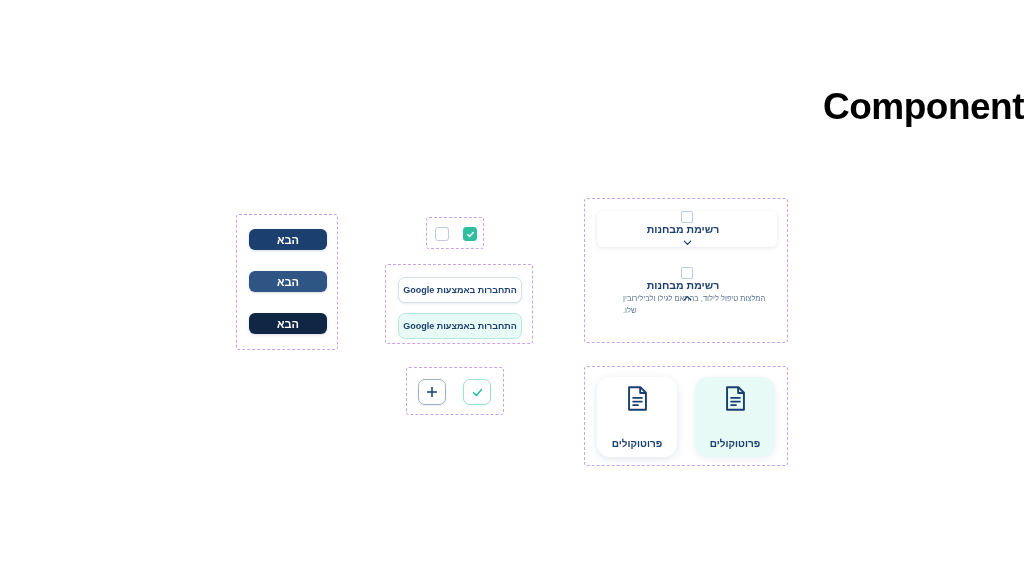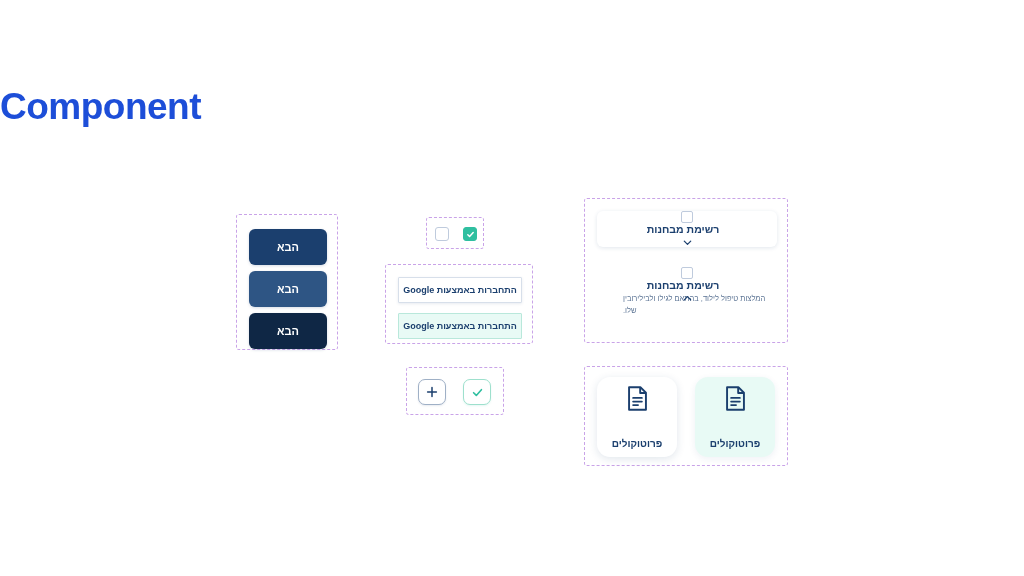--- a/index.html
+++ b/index.html
@@ -13,25 +13,25 @@
     font-family: "Liberation Sans", "DejaVu Sans", sans-serif;
     overflow: hidden;
     position: relative;
   }
 
   #page-title {
     position: absolute;
     top: 86px;
     left: 0;
     width: 1024px;
-    text-align: left;
+    text-align: right;
     font-size: 37px;
     font-weight: bold;
     letter-spacing: -0.5px;
-    color: #1d4ed8;
+    color: #000000;
   }
 
   
   .dashed {
     position: absolute;
     border: 1px dashed #c9a3e8;
     border-radius: 3px;
     box-sizing: border-box;
   }
 
@@ -39,21 +39,21 @@
   #buttons-group {
     left: 236px;
     top: 214px;
     width: 102px;
     height: 136px;
   }
   .btn-primary {
     position: absolute;
     left: 12px;
     width: 78px;
-    height: 36px;
+    height: 21px;
     border: none;
     border-radius: 6px;
     color: #ffffff;
     font-family: "Liberation Sans", "DejaVu Sans", sans-serif;
     font-size: 11px;
     font-weight: bold;
     direction: rtl;
     cursor: pointer;
     box-shadow: 0 1px 3px rgba(27,63,110,0.18);
     padding: 0;
@@ -98,21 +98,21 @@
     left: 385px;
     top: 264px;
     width: 148px;
     height: 80px;
   }
   .btn-google {
     position: absolute;
     left: 12px;
     width: 124px;
     height: 26px;
-    border-radius: 1px;
+    border-radius: 7px;
     box-sizing: border-box;
     font-family: "Liberation Sans", "DejaVu Sans", sans-serif;
     font-size: 9px;
     font-weight: bold;
     color: #1b3f6e;
     direction: rtl;
     display: flex;
     align-items: center;
     justify-content: center;
     cursor: pointer;

